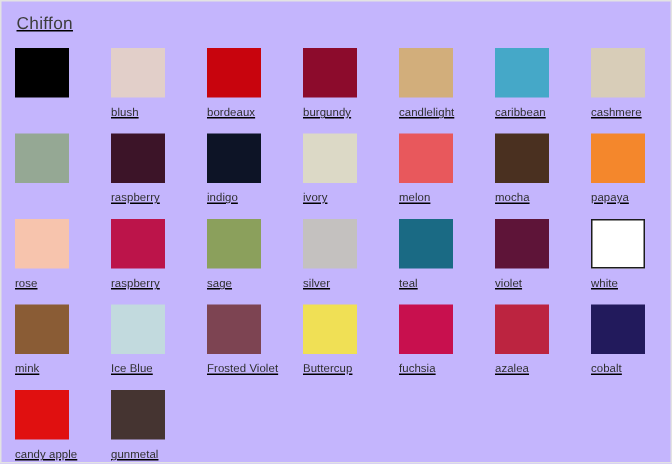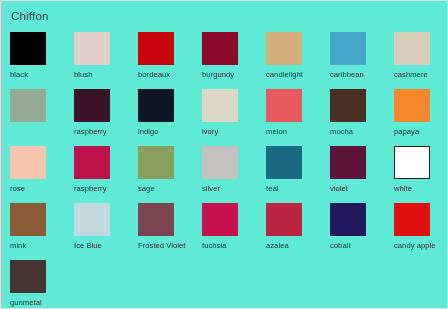--- a/index.html
+++ b/index.html
@@ -12,23 +12,24 @@
     overflow: hidden;
     background: #f2f2f2;
     font-family: "Liberation Sans", sans-serif;
     -webkit-font-smoothing: antialiased;
   }
   #palette-panel {
     position: relative;
     width: 448px;
     height: 309px;
     box-sizing: border-box;
-    background: #5eead4;
+    background: #c4b5fd;
     border: 1px solid #e3e3e3;
     padding: 8px 0 0 9px;
+    text-decoration: underline;
   }
   #palette-title {
     font-size: 11.5px;
     color: #3c3c3c;
     line-height: 14px;
     letter-spacing: 0.2px;
     margin: 0 0 9px 1px;
     font-weight: normal;
   }
   #swatch-grid {
@@ -65,21 +66,20 @@
 </head>
 <body>
 
 <div id="palette-panel">
 
   <div id="palette-title">Chiffon</div>
 
   <div id="swatch-grid">
       <div class="swatch-cell">
         <span class="swatch-chip" style="background-color: rgb(0, 0, 0);"></span>
-        <span class="swatch-label">black</span>
       </div>
       <div class="swatch-cell">
         <span class="swatch-chip" style="background-color: rgb(226, 207, 201);"></span>
         <span class="swatch-label">blush</span>
       </div>
       <div class="swatch-cell">
         <span class="swatch-chip" style="background-color: rgb(200, 4, 13);"></span>
         <span class="swatch-label">bordeaux</span>
       </div>
       <div class="swatch-cell">
@@ -159,20 +159,24 @@
       </div>
       <div class="swatch-cell">
         <span class="swatch-chip" style="background-color: rgb(194, 218, 222);"></span>
         <span class="swatch-label">Ice Blue</span>
       </div>
       <div class="swatch-cell">
         <span class="swatch-chip" style="background-color: rgb(125, 68, 82);"></span>
         <span class="swatch-label">Frosted Violet</span>
       </div>
       <div class="swatch-cell">
+        <span class="swatch-chip" style="background-color: rgb(240, 224, 85);"></span>
+        <span class="swatch-label">Buttercup</span>
+      </div>
+      <div class="swatch-cell">
         <span class="swatch-chip" style="background-color: rgb(200, 16, 78);"></span>
         <span class="swatch-label">fuchsia</span>
       </div>
       <div class="swatch-cell">
         <span class="swatch-chip" style="background-color: rgb(188, 36, 64);"></span>
         <span class="swatch-label">azalea</span>
       </div>
       <div class="swatch-cell">
         <span class="swatch-chip" style="background-color: rgb(34, 26, 92);"></span>
         <span class="swatch-label">cobalt</span>

